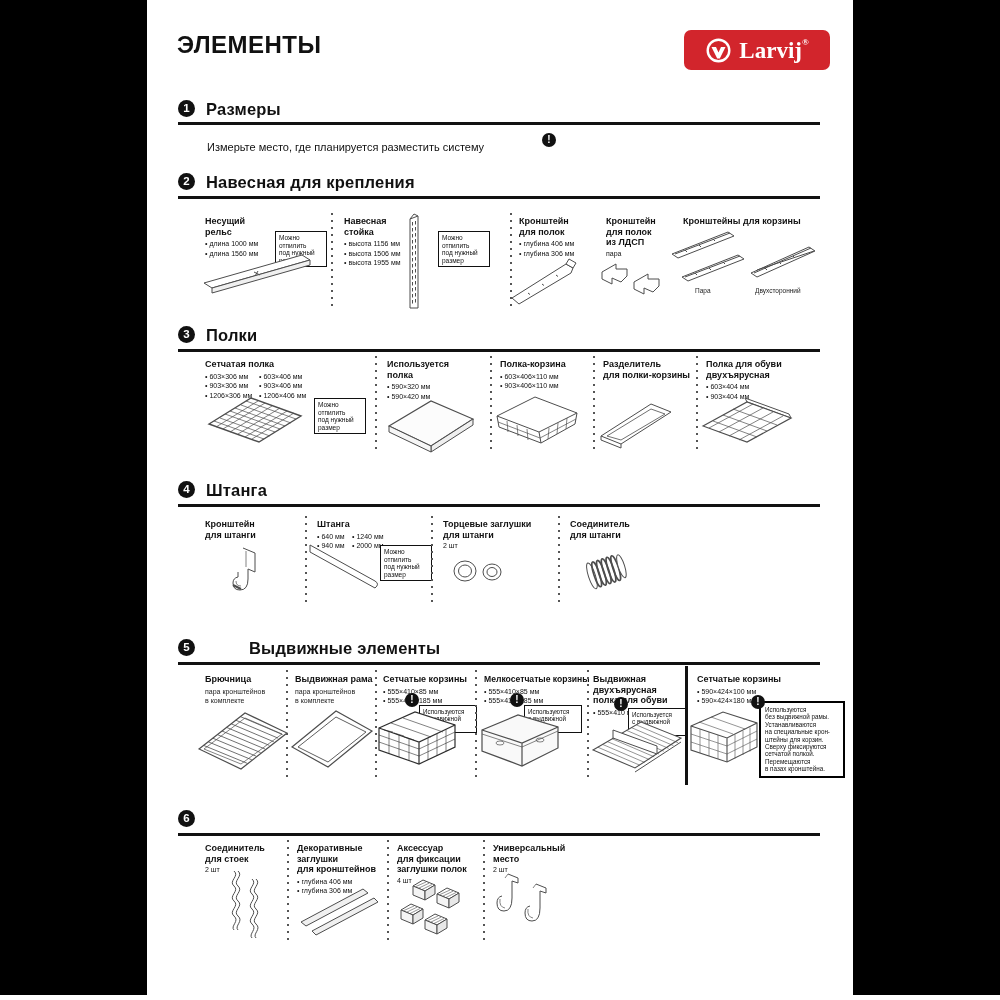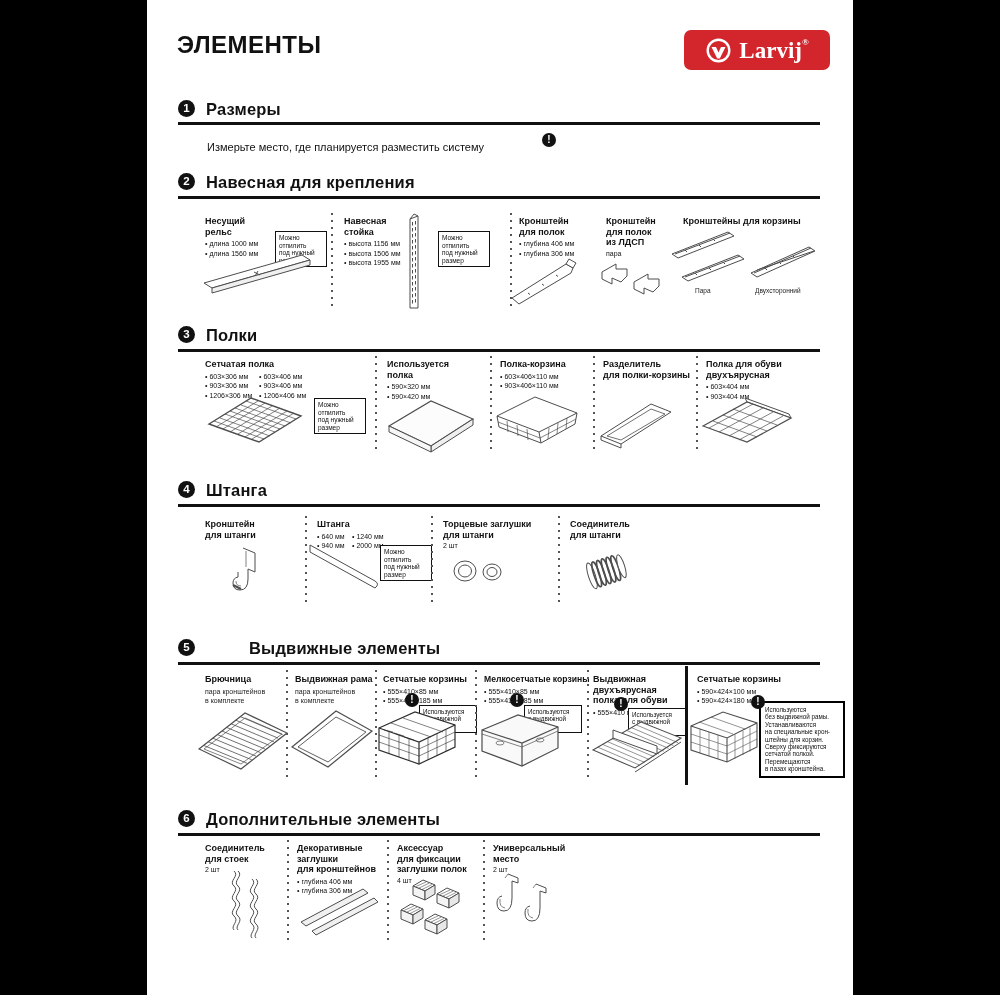--- a/index.html
+++ b/index.html
@@ -431,21 +431,20 @@
     <svg class="il" width="70" height="60" viewBox="0 0 70 60">
       <path d="M2,18 L34,4 L68,15 L68,39 L38,54 L2,42 Z" fill="#fff" stroke-width="1.1"></path>
       <path d="M2,18 L38,30 L68,15 M38,30 L38,54" stroke-width="1.1"></path>
       <path d="M11,21 L11,45 M20,24 L20,48 M29,27 L29,51 M2,26 L38,38 M2,34 L38,46" stroke-width=".6"></path>
       <path d="M46,26.5 L46,50.5 M54,23 L54,47 M61,19.5 L61,43.5 M38,38 L68,23 M38,46 L68,31" stroke-width=".6"></path>
       <path d="M10,14 L44,26 M22,9 L56,21" stroke-width=".6"></path>
     </svg>
   </div>
 
   <div class="abs num" style="left:31px;top:810px;">6</div>
-  <div class="abs sec-title" style="left:59px;top:810px;">Дополнительные элементы</div>
   <div class="abs rule" style="left:31px;top:833px;width:642px;"></div>
 
   <div class="abs" style="left:58px;top:843px;width:80px;">
     <div class="name">Соединитель
 для стоек</div>
     <div class="qty">2 шт</div>
   </div>
   <div class="abs" style="left:75px;top:868px;">
     <svg class="il" width="46" height="76" viewBox="0 0 46 76">
       <path d="M12,3 C18,8 6,13 12,18 C18,23 6,28 12,33 C18,38 6,43 12,48 C18,53 8,58 12,62" stroke-width="1"></path>

